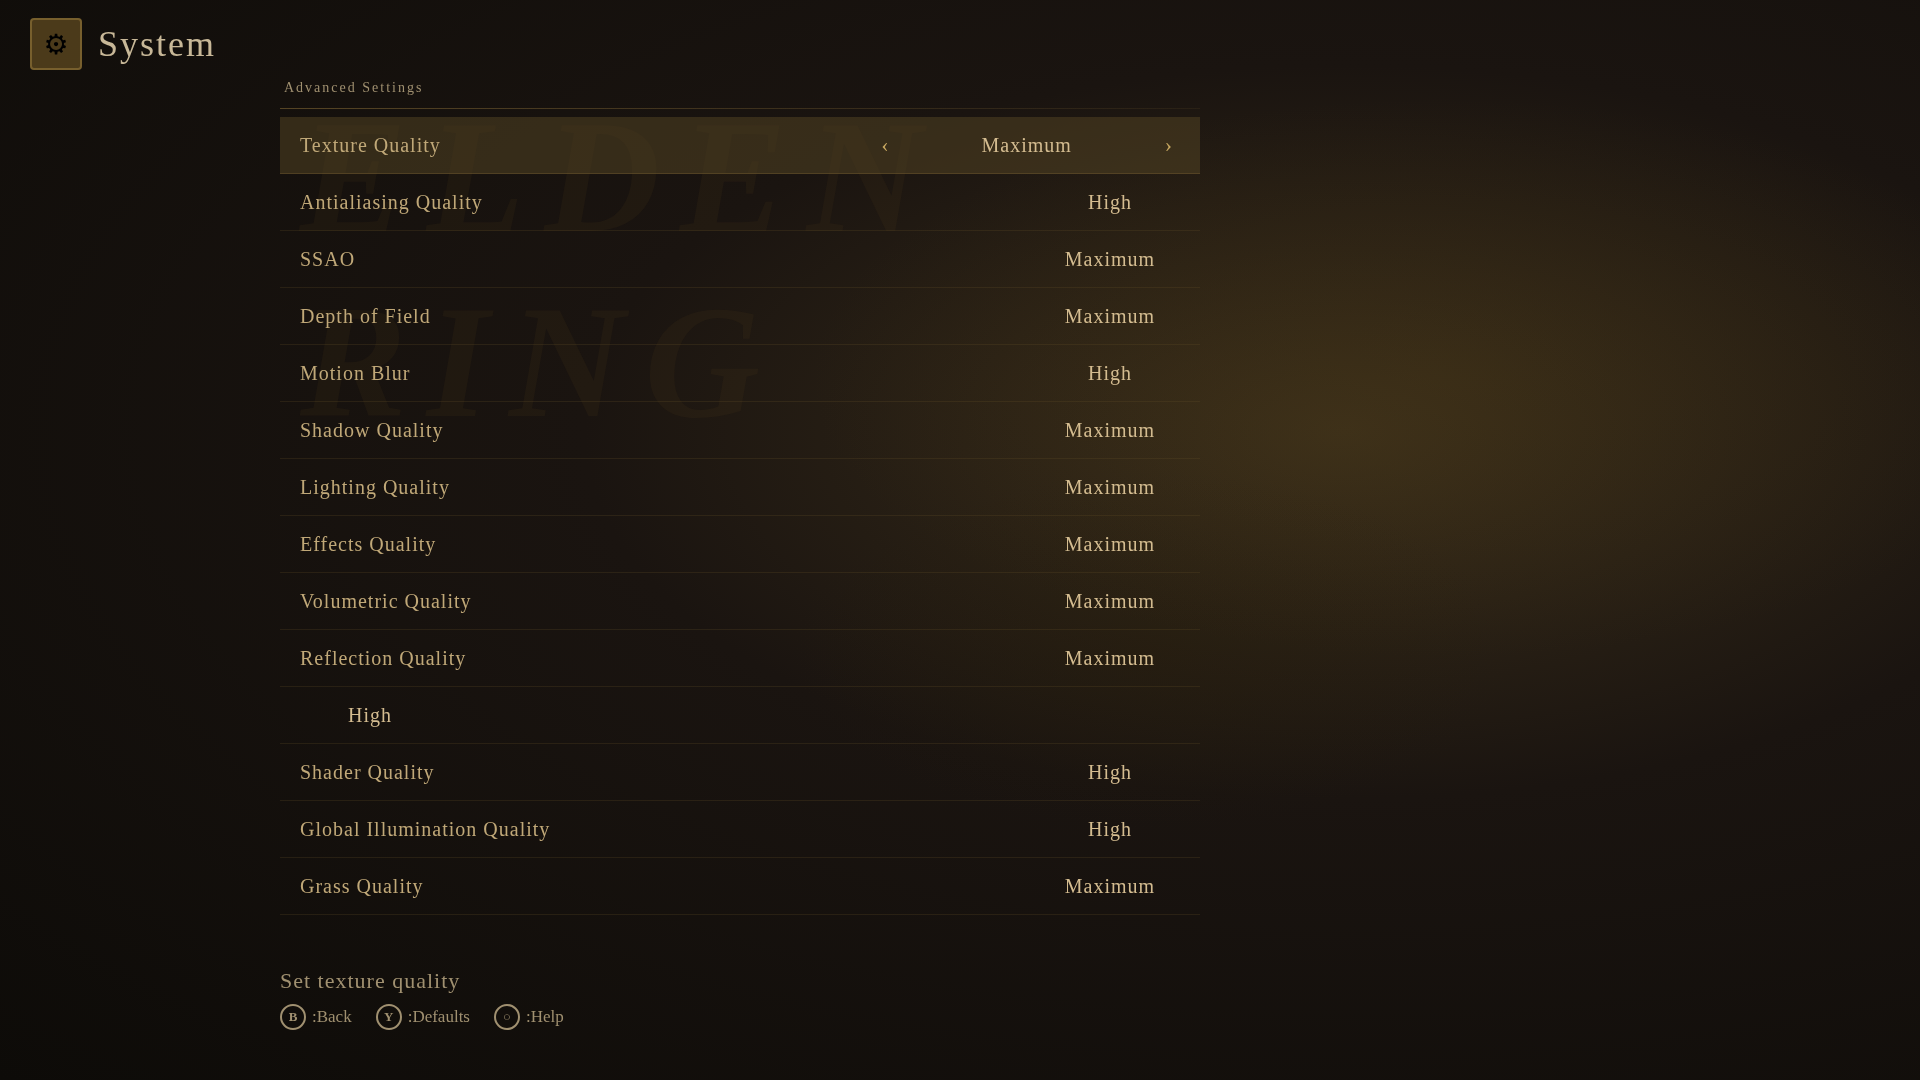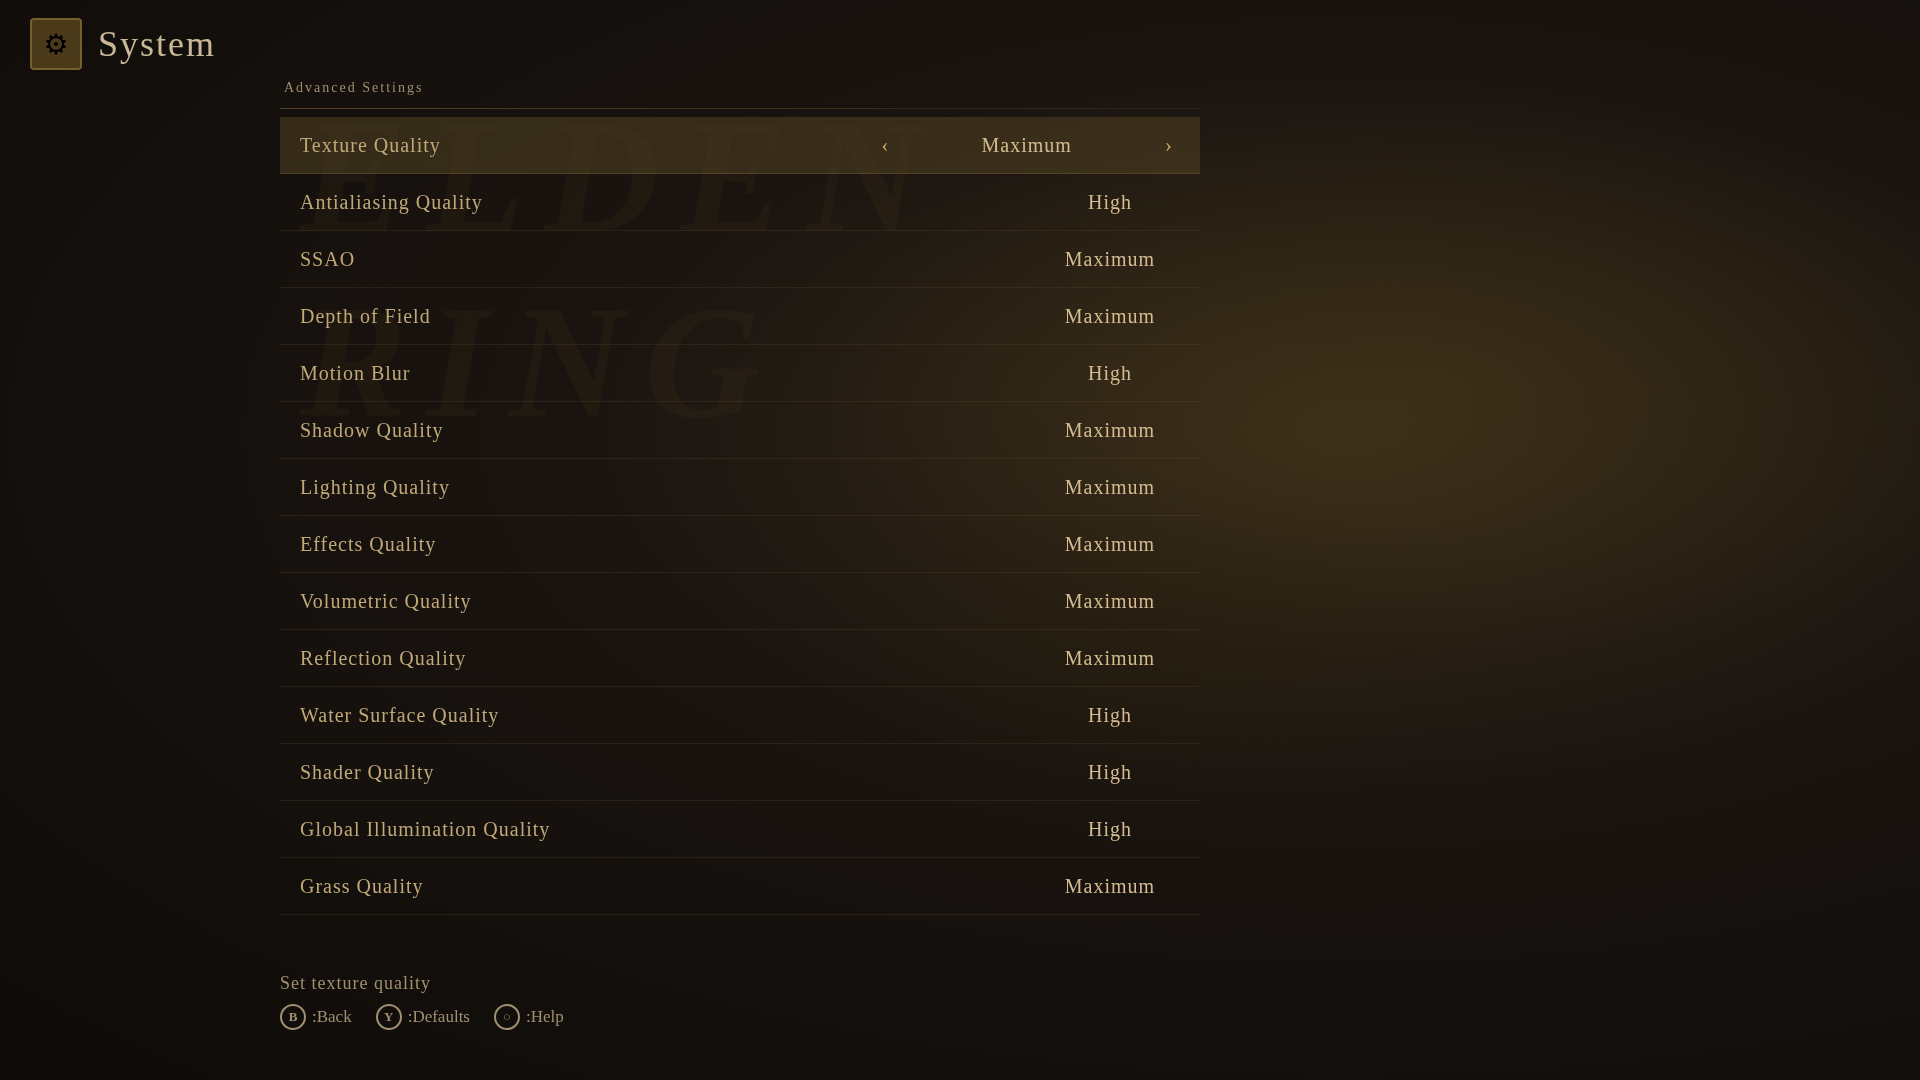--- a/index.html
+++ b/index.html
@@ -161,21 +161,21 @@
 
     
     .footer {
       position: absolute;
       bottom: 50px;
       left: 280px;
     }
 
     .footer-hint {
       color: #a09070;
-      font-size: 18px;
+      font-size: 22px;
       margin-bottom: 10px;
       letter-spacing: 1px;
     }
 
     .footer-controls {
       display: flex;
       gap: 24px;
       align-items: center;
     }
 
@@ -261,21 +261,20 @@
         </div>
         <div class="setting-row">
           <span class="setting-label">Volumetric Quality</span>
           <span class="setting-value">Maximum</span>
         </div>
         <div class="setting-row">
           <span class="setting-label">Reflection Quality</span>
           <span class="setting-value">Maximum</span>
         </div>
         <div class="setting-row">
-          <span class="setting-label">Water Surface Quality</span>
           <span class="setting-value">High</span>
         </div>
         <div class="setting-row">
           <span class="setting-label">Shader Quality</span>
           <span class="setting-value">High</span>
         </div>
         <div class="setting-row">
           <span class="setting-label">Global Illumination Quality</span>
           <span class="setting-value">High</span>
         </div>

